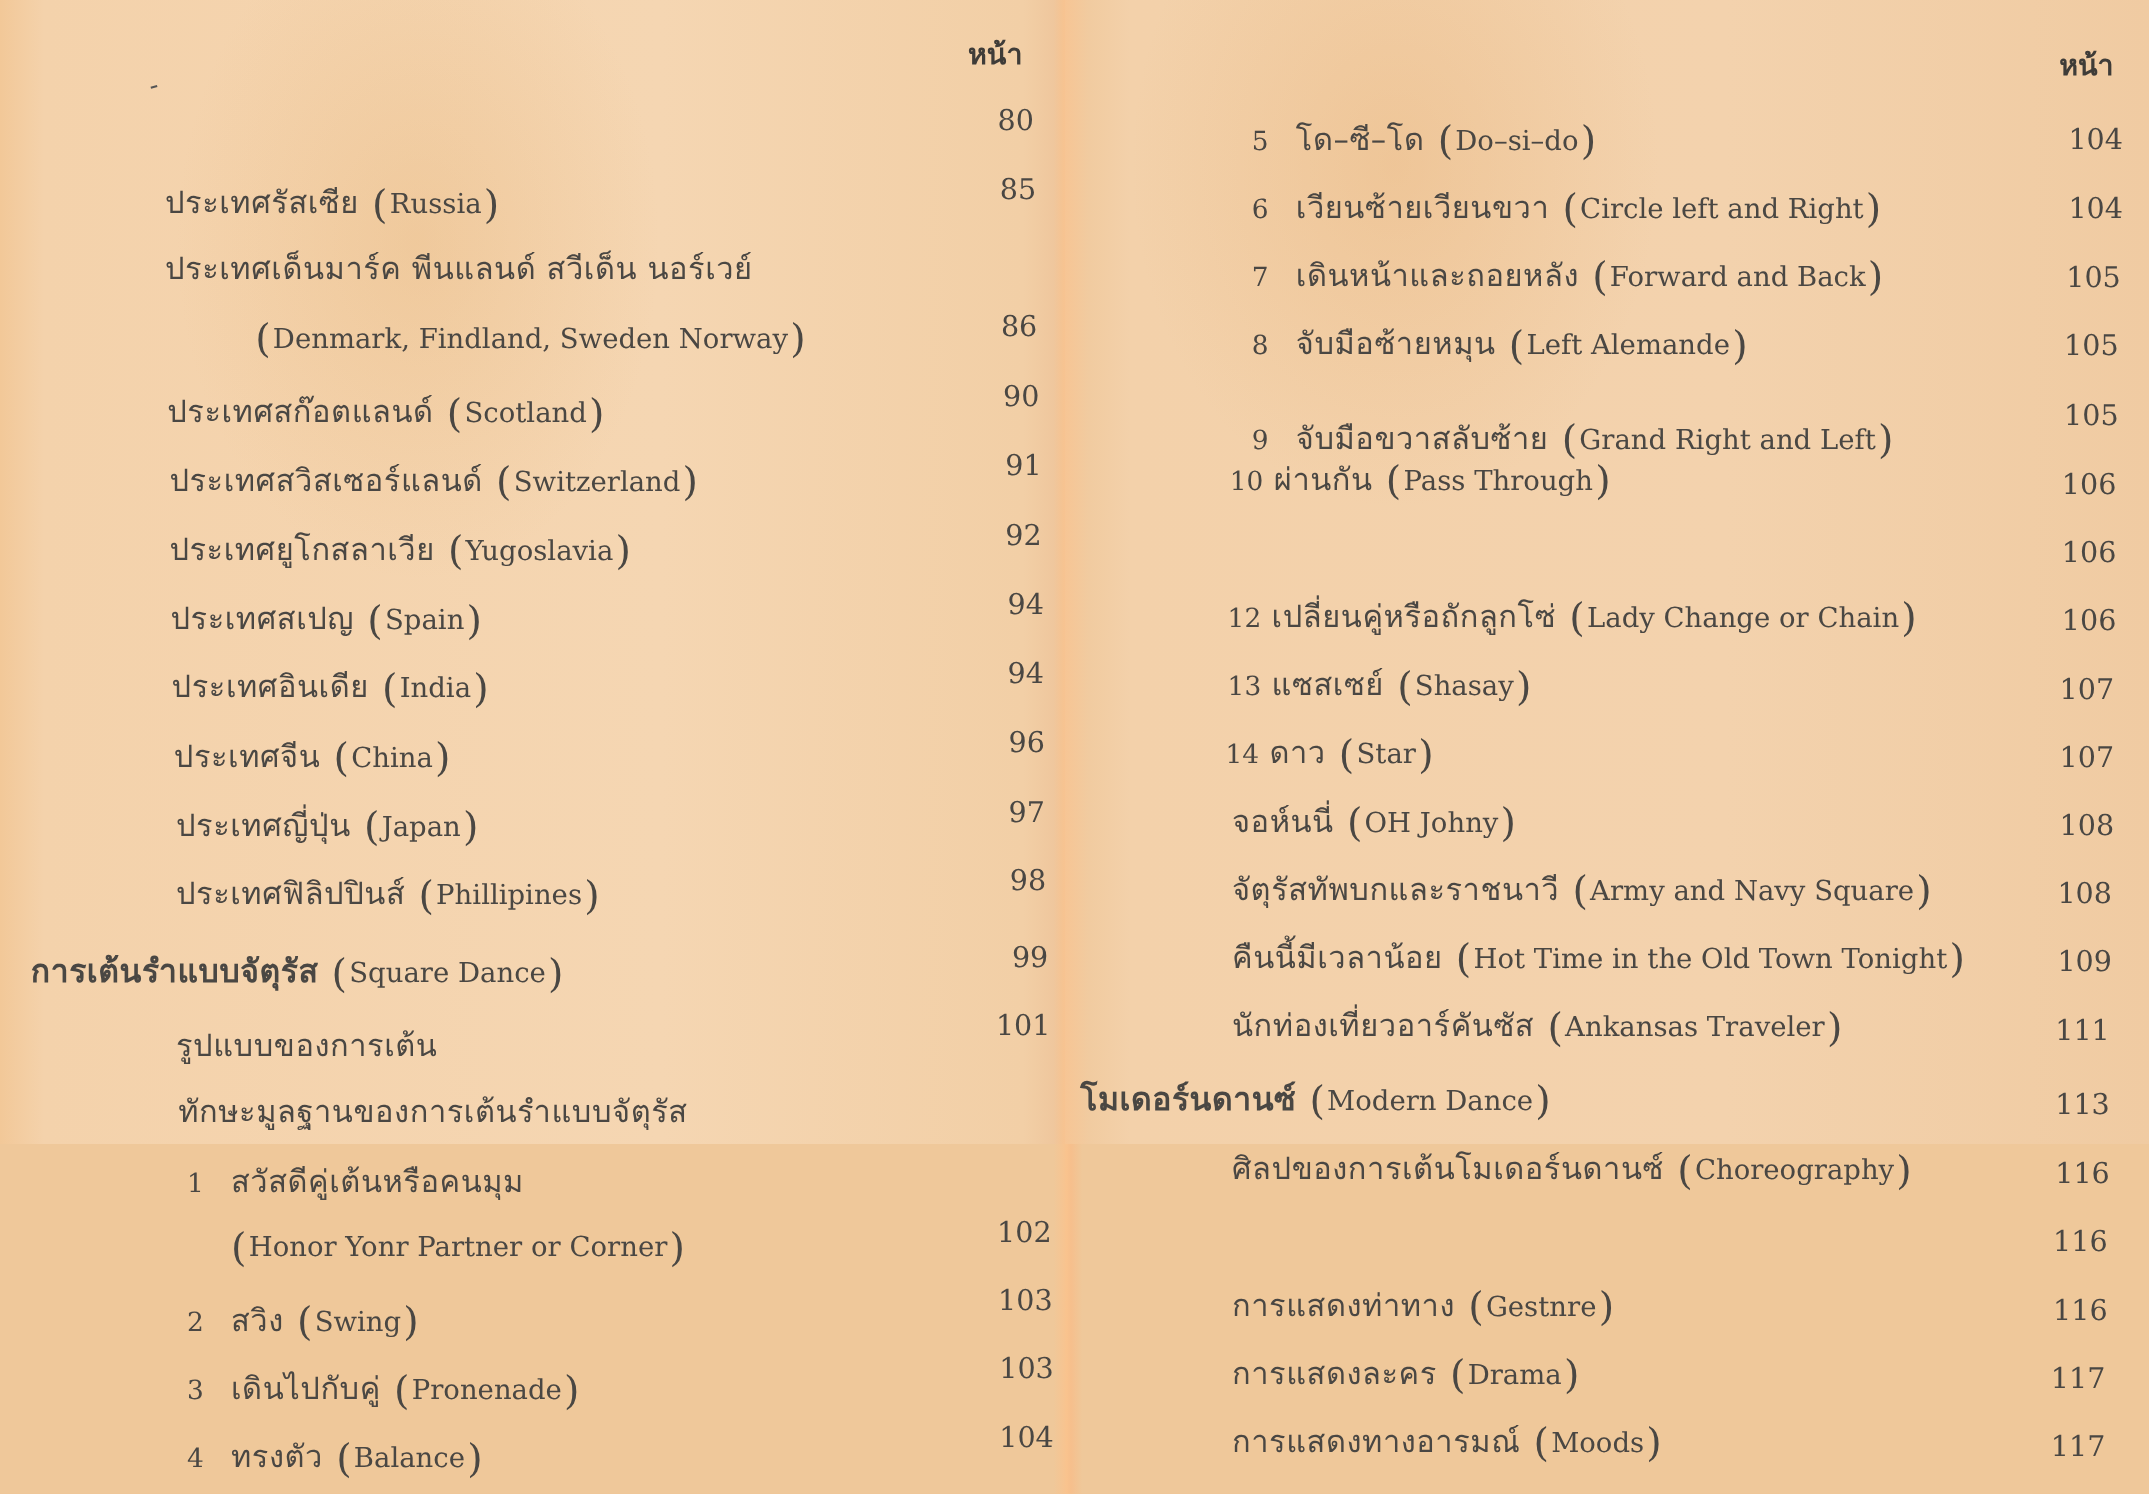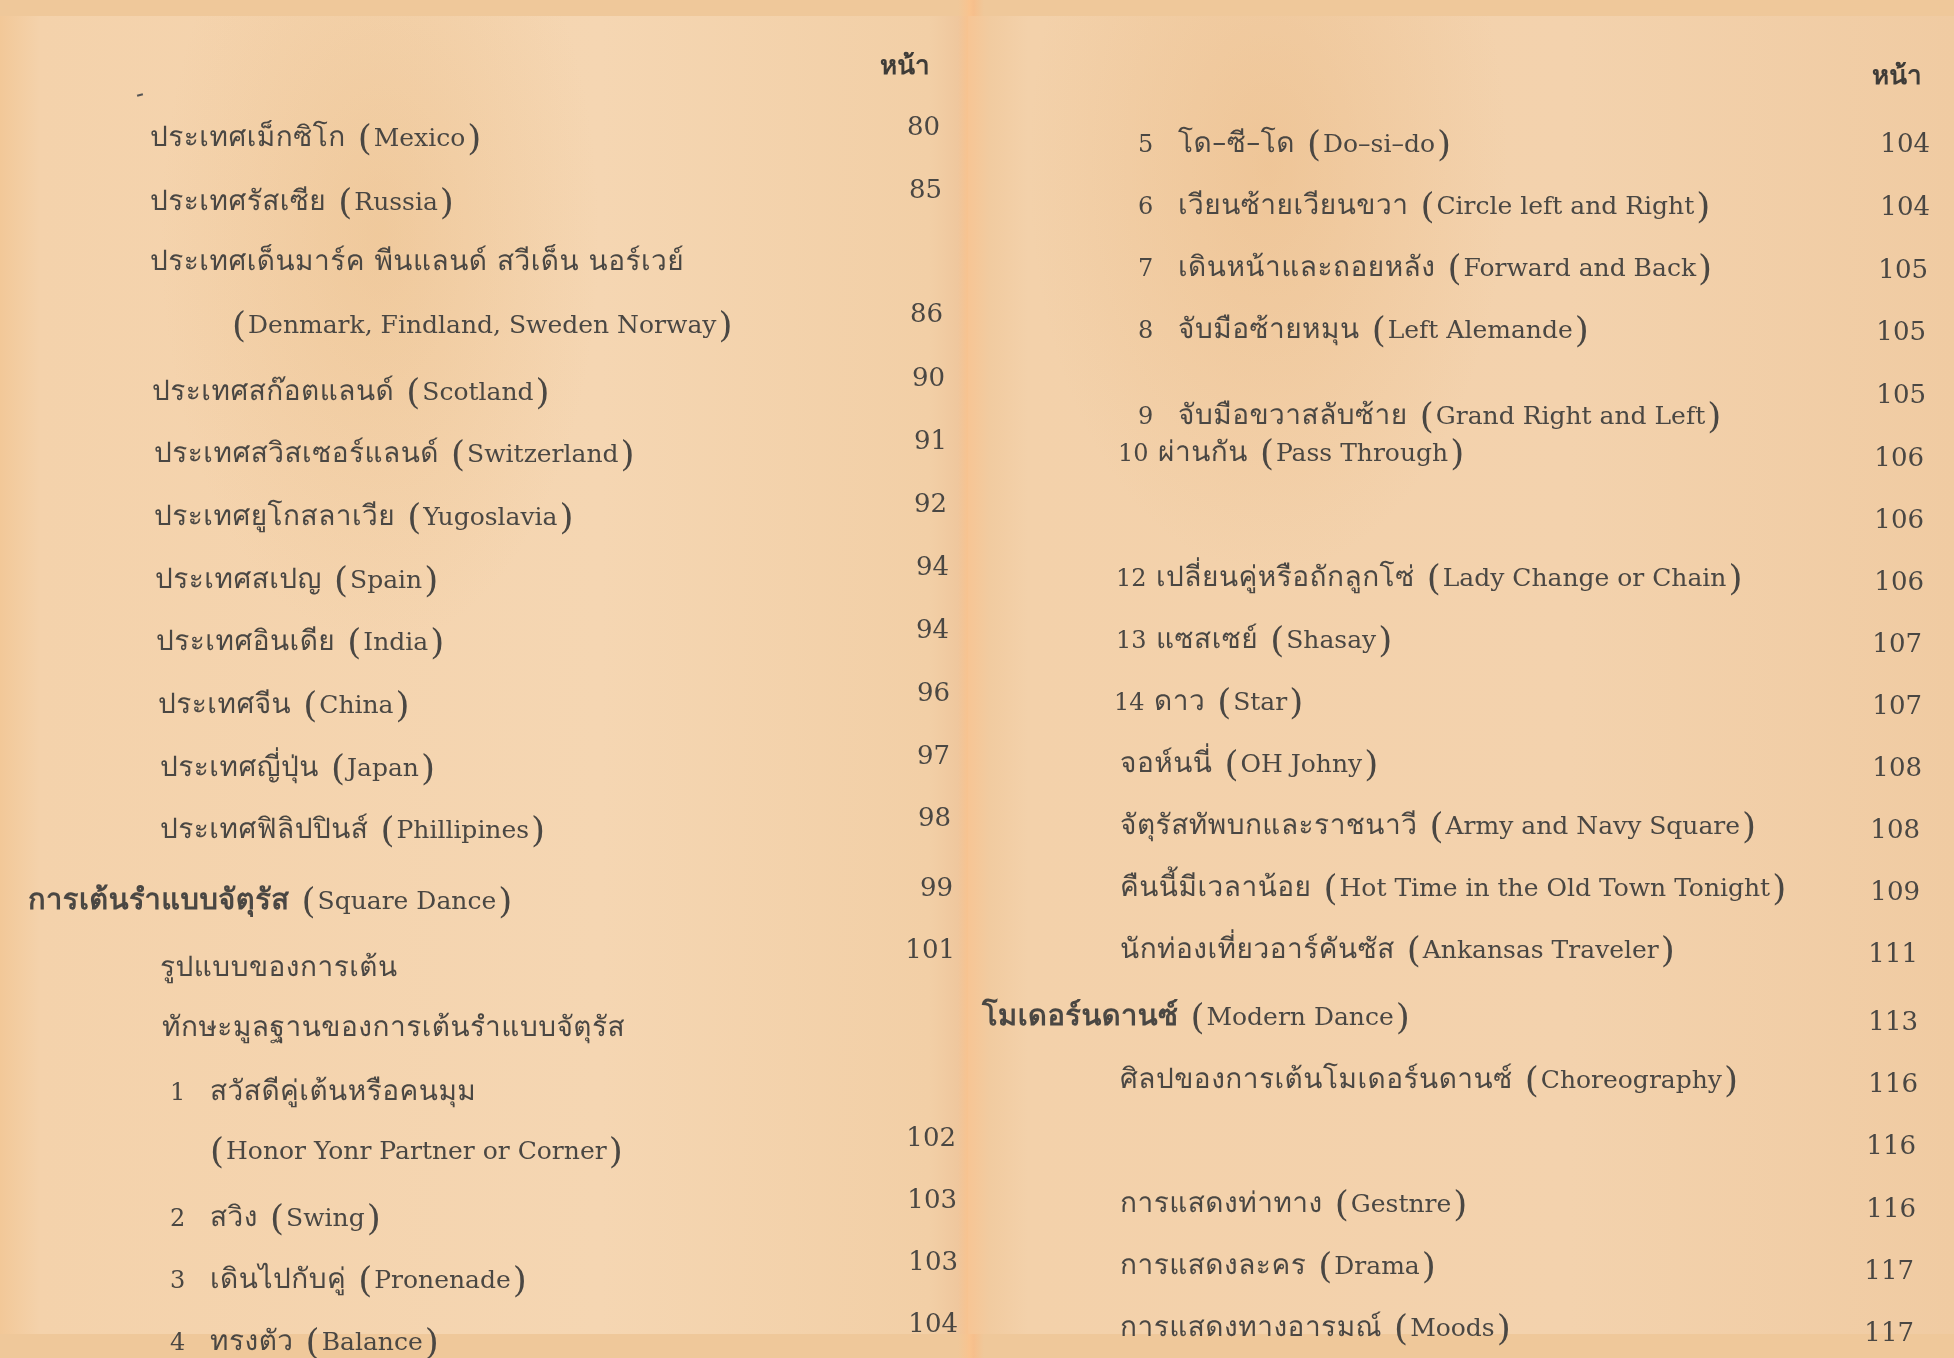--- a/index.html
+++ b/index.html
@@ -3,21 +3,21 @@
 <meta charset="utf-8">
 <style>
   html, body { margin:0; padding:0; }
   body {
     width:1954px; height:1358px; overflow:hidden; position:relative;
     background:#efc89a;
     font-family:"DejaVu Serif", serif;
     color:#4a4743;
   }
   .page {
-    position:absolute; top:16px; height:1318px;
+    position:absolute; top:0; height:1040px;
   }
   .page.left {
     left:0; width:968px;
     background:
       radial-gradient(ellipse at 380px 220px, rgba(230,180,120,0.35), rgba(0,0,0,0) 220px),
       linear-gradient(90deg, #f2c898 0px, #f4d2ab 40px, #f5d6b2 600px, #f2cfa6 930px, #eec49a 968px);
   }
   .page.right {
     left:968px; width:986px;
     background:
@@ -46,23 +46,20 @@
     position:absolute; left:137px; top:78px; width:6px; height:2px; background:#555; transform:rotate(-15deg);
   }
 </style>
 </head>
 <body>
 
 <div class="page left">
   <div class="mark"></div>
   <div class="page-col-header" style="left:880px; top:28px;">หน้า</div>
 
-  <div class="row" style="left:150px; top:98px;">
-    <span class="thai">ประเทศเม็กซิโก</span><span class="en">Mexico</span>
-  </div>
   <div class="pg" style="left:880px; top:95px;">80</div>
 
   <div class="row" style="left:150px; top:162px;">
     <span class="thai">ประเทศรัสเซีย</span><span class="en">Russia</span>
   </div>
   <div class="pg" style="left:882px; top:158px;">85</div>
 
   <div class="row" style="left:150px; top:222px;">
     <span class="thai">ประเทศเด็นมาร์ค พีนแลนด์ สวีเด็น นอร์เวย์</span>
   </div>

